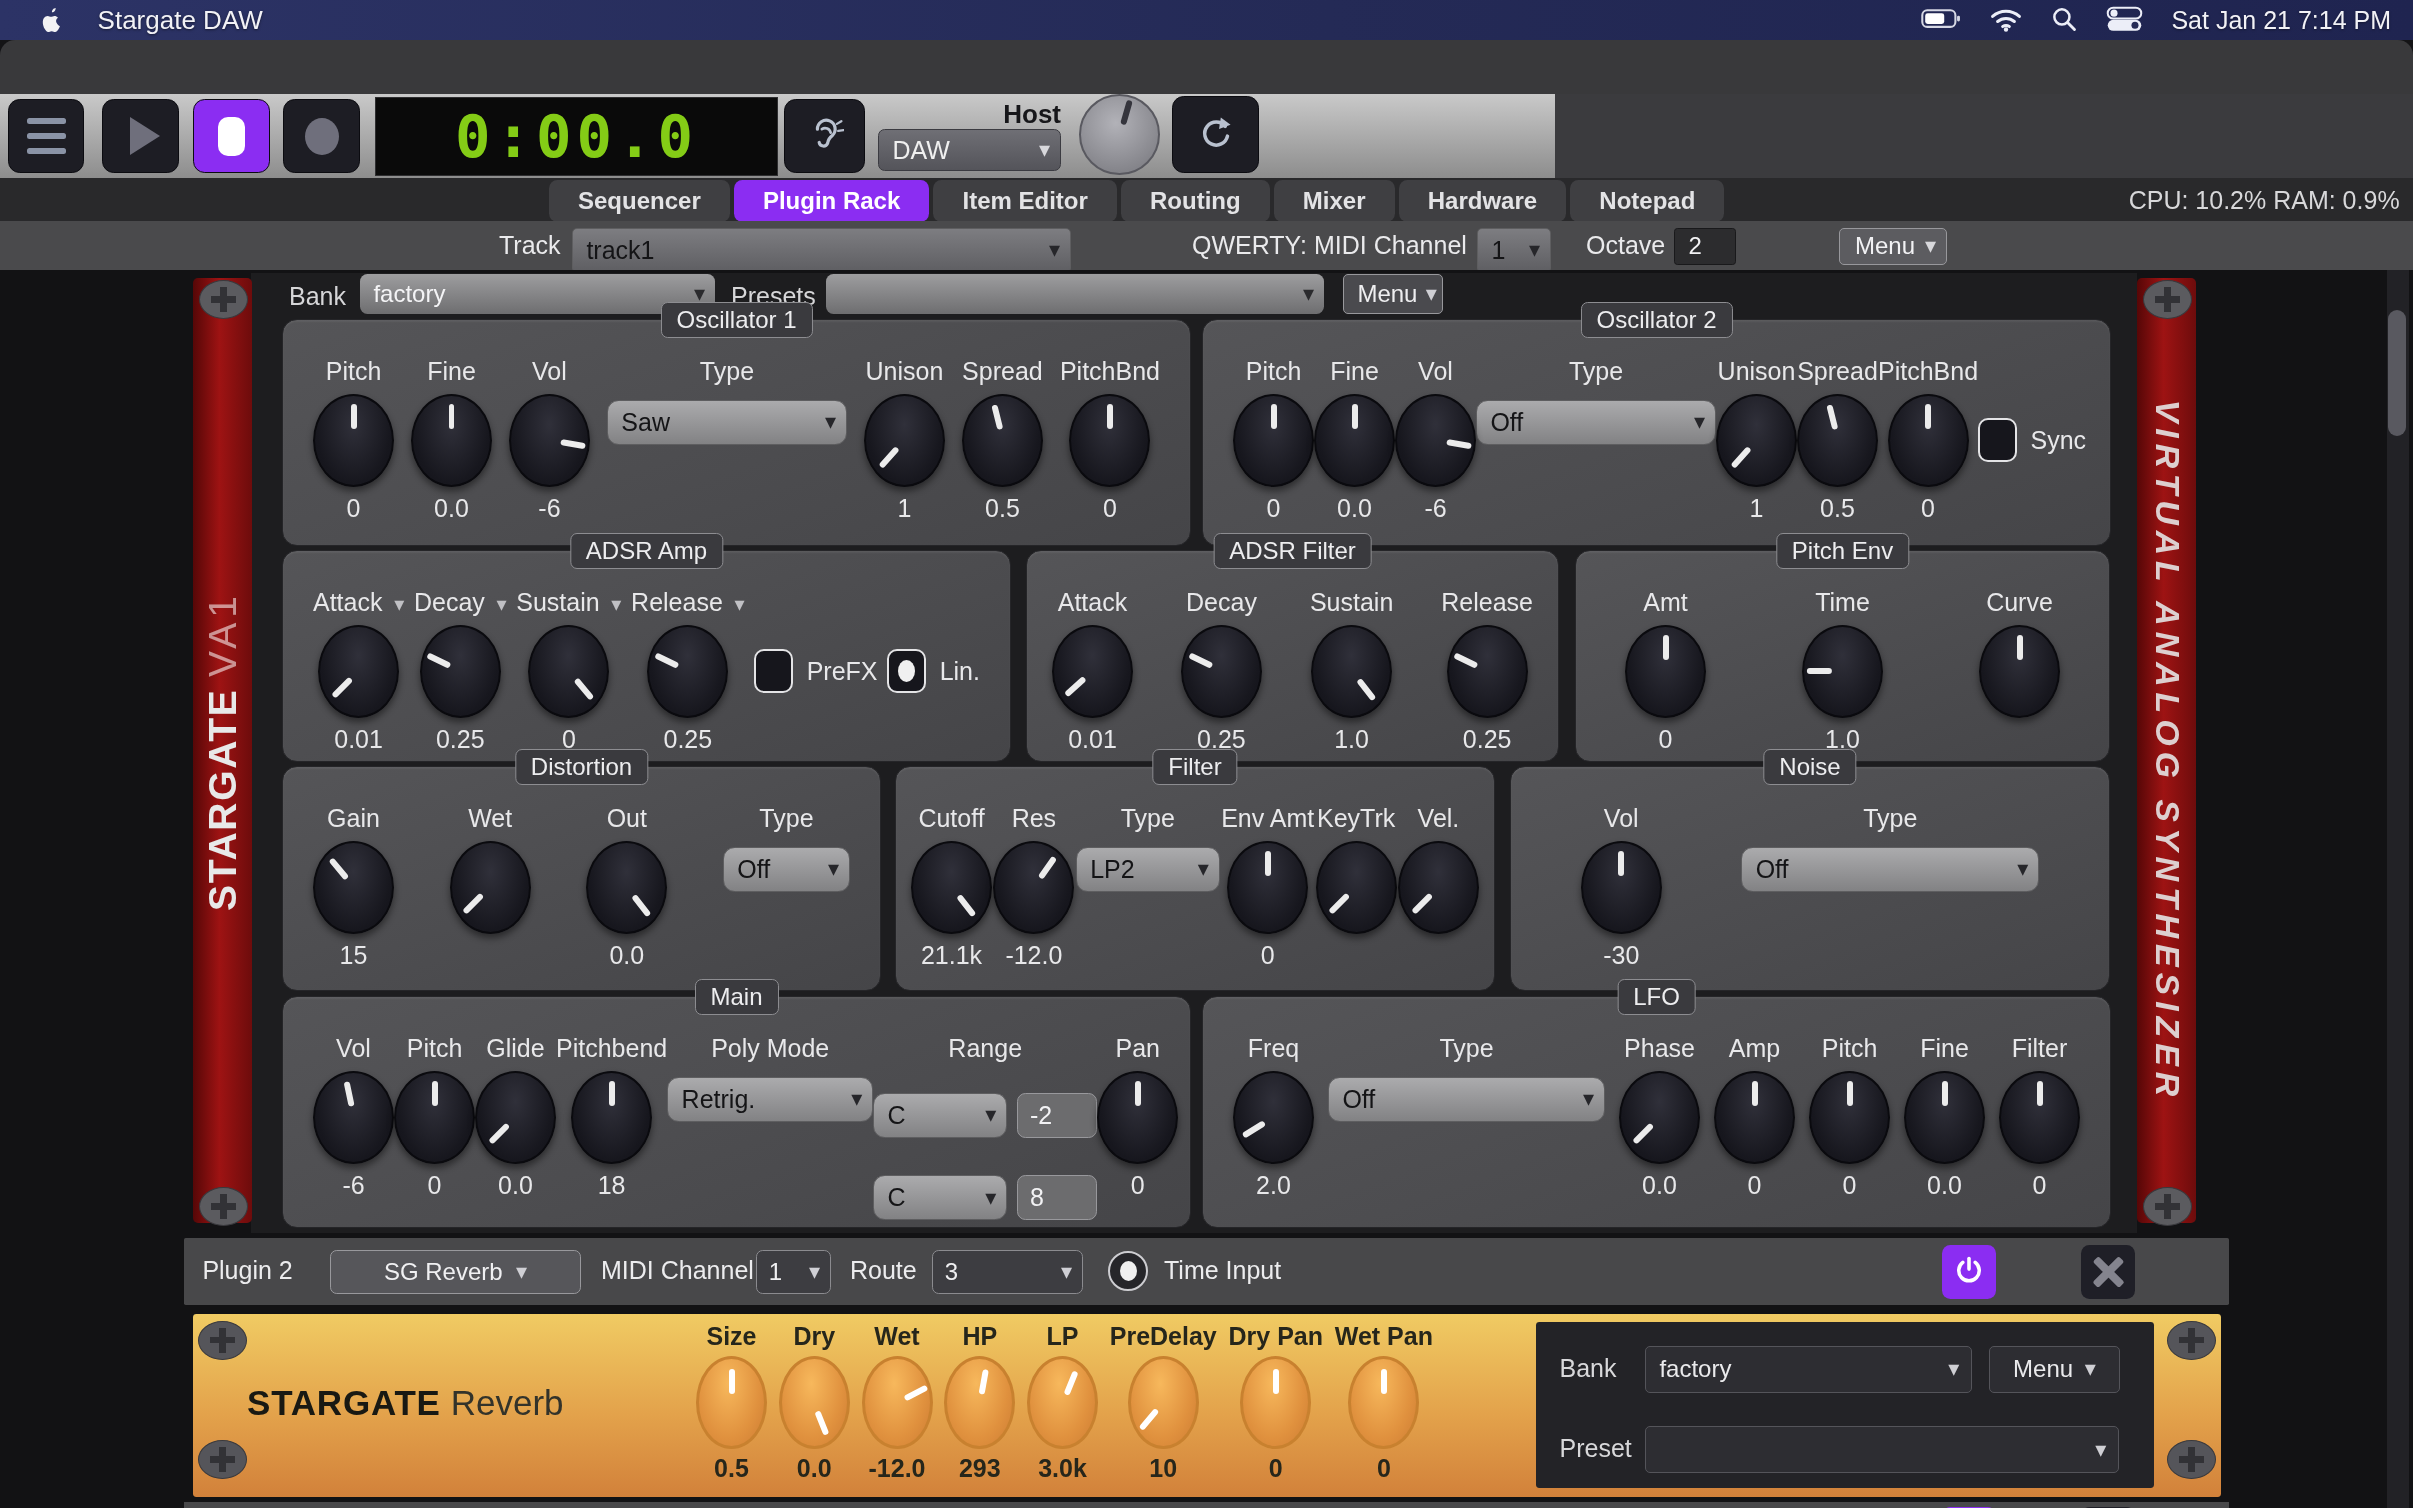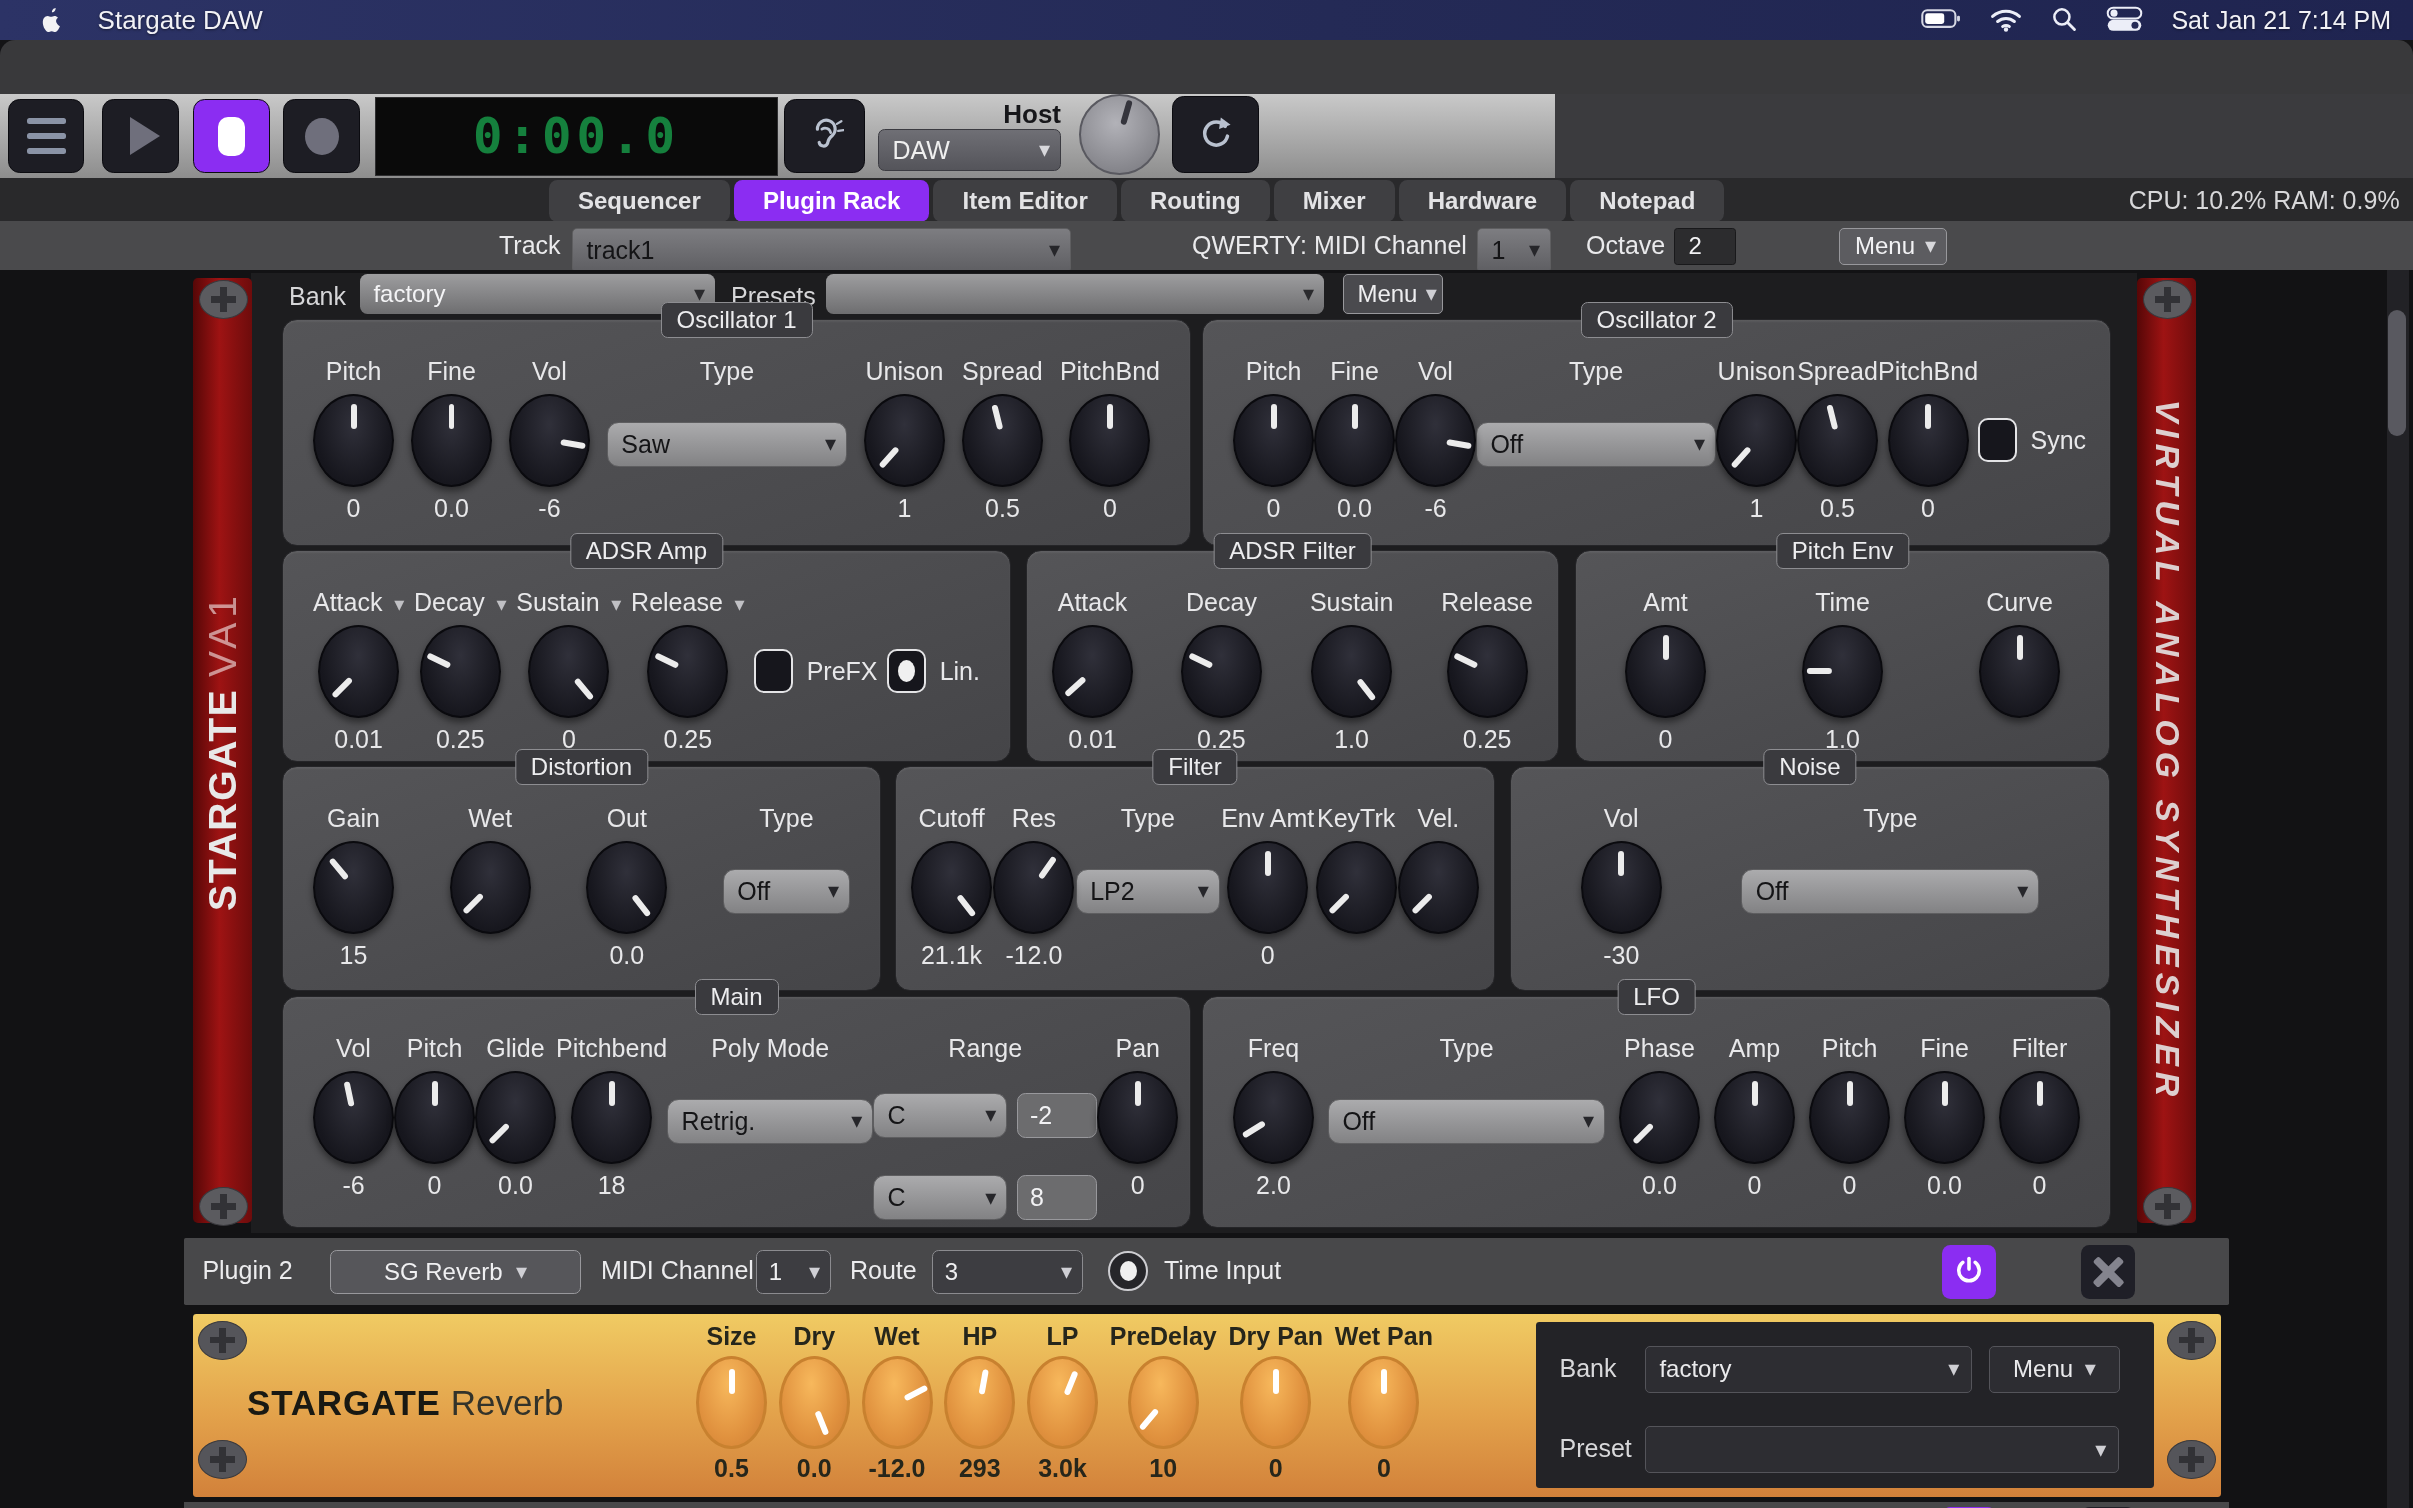--- a/index.html
+++ b/index.html
@@ -29,21 +29,21 @@
   .tbtn{position:absolute;background:#1d1d24;border-radius:11.7px;border:0.8px solid #0b0b10;
     display:flex;align-items:center;justify-content:center}
   .tbtn.purple{background:#8b2df2}
   .hamb{display:flex;flex-direction:column;gap:9.2px;width:39px}
   .hamb div{height:5.9px;background:#8a93a6;border-radius:2.5px}
   .playtri{width:0;height:0;border-left:30px solid #6f6f7c;border-top:19px solid transparent;border-bottom:19px solid transparent;margin-left:8.4px}
   .stopsq{width:27px;height:39px;background:#fff;border-radius:10px}
   .reccir{width:34px;height:37px;background:#6f6f7c;border-radius:50%}
   .lcd{position:absolute;left:375px;top:97px;width:401px;height:77px;background:#0a0a0a;border:1.7px solid #2e2e30;
     display:flex;align-items:center;justify-content:center;
-    font-family:"DejaVu Sans Mono",monospace;font-weight:bold;font-size:49px;color:#15803d;letter-spacing:5px}
+    font-family:"DejaVu Sans Mono",monospace;font-weight:bold;font-size:59px;color:#84cc16;letter-spacing:5px}
   .hostlbl{position:absolute;left:878px;top:99px;width:183px;text-align:right;font-size:26px;font-weight:600;color:#17171a}
   .dd-daw{position:absolute;left:878px;top:129px;width:183px;height:42px;
     background:linear-gradient(#6f6f75,#54545a);border:1.7px solid #3b3b41;border-radius:6.7px;
     display:flex;align-items:center;font-size:25px;color:#f0f0f0;padding-left:13.4px;box-sizing:border-box}
   .tknob{position:absolute;left:1079px;top:94px;width:77px;height:77px;border-radius:50%;
     background:radial-gradient(circle at 45% 35%,#b2b2b8,#84848a 75%);border:2.5px solid #595960}
   .tknob .kptr{background:#35353d}
 
   
   .dd::after,.dd-daw::after,.dd-dark::after,.dd-silver::after,.menu-dd::after{
@@ -104,21 +104,21 @@
   .controls{display:flex;justify-content:space-between;align-items:flex-start;padding:37px 30px 6.7px;box-sizing:border-box;height:100%}
   .ctl{display:flex;flex-direction:column;align-items:center;row-gap:7.5px}
   .klabel{font-size:25px;color:#e8e8ea;font-weight:500;white-space:nowrap}
   .klabel.has-arrow::after{content:"▾";color:#c0c0c4;font-size:20px;margin-left:11.7px}
   .knob{width:77px;height:89px;border-radius:50%;position:relative;
     background:radial-gradient(ellipse at 50% 32%,#30303a,#17171e 68%,#101017);
     border:2.5px solid #0a0a0e;box-shadow:0 4.2px 7.5px rgba(0,0,0,.45)}
   .kptr{position:absolute;left:50%;top:50%;width:5.9px;height:25px;margin-left:-2.9px;margin-top:-36px;
     background:#ececec;border-radius:3.4px;transform-origin:2.9px 36px}
   .kval{font-size:25px;color:#e8e8ea;min-height:30px;white-space:nowrap}
-  .ctl-dropdown .dd{margin-top:28px}
+  .ctl-dropdown .dd{margin-top:6px}
   .dd{height:45px;background:linear-gradient(#ababad,#828284);border:1.7px solid #5e5e60;border-radius:11.7px;
     display:flex;align-items:center;font-size:25px;color:#141416;padding-left:13.4px;box-sizing:border-box;width:240px}
   .ddtext{white-space:nowrap}
   .sec-dist .ctl-dropdown .dd{width:127px}
   .sec-filter .ctl-dropdown .dd{width:144px}
   .sec-noise .ctl-dropdown .dd{width:298px}
   .sec-main .ctl-dropdown .dd{width:206px}
   .sec-lfo .ctl-dropdown .dd{width:277px}
   .ctl-check,.ctl-radio{flex-direction:row;align-items:center;margin-top:61px;column-gap:13.4px}
   .chk{width:35px;height:40px;border-radius:10px;border:2.5px solid #e4e4e6;background:#16161c;

